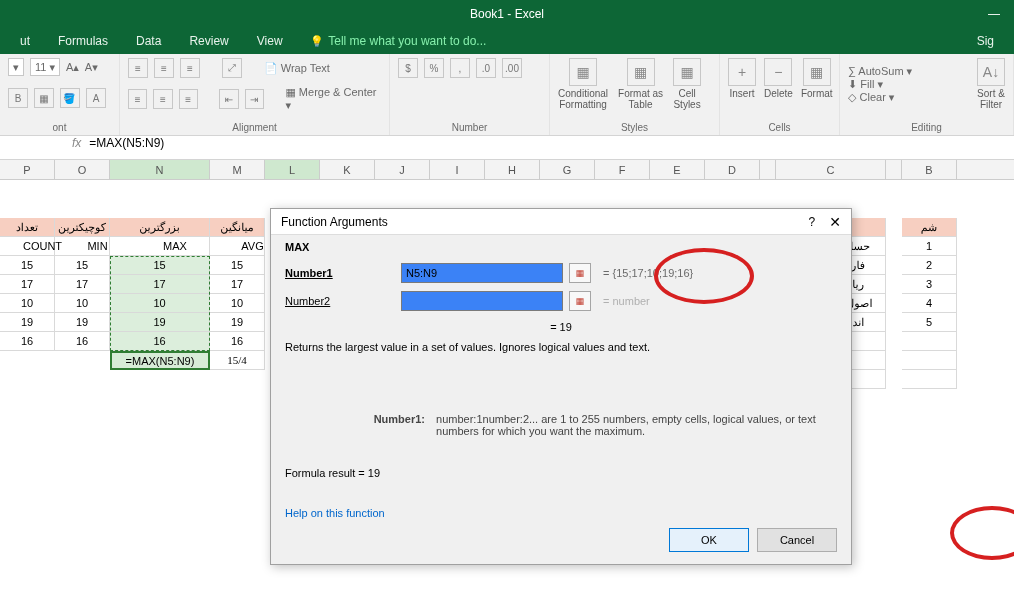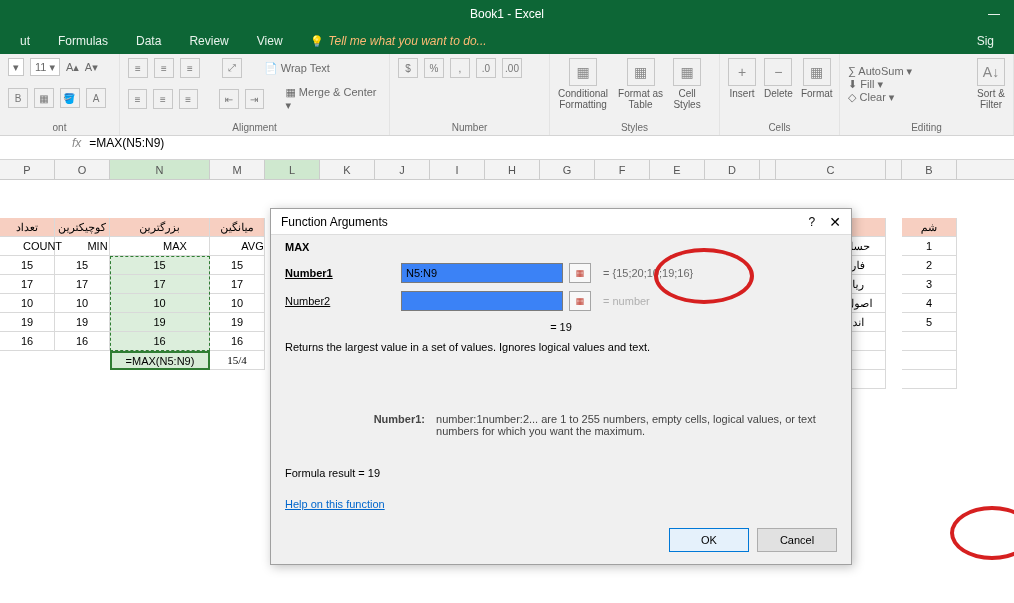--- a/index.html
+++ b/index.html
@@ -6,21 +6,21 @@
 body { width: 1014px; height: 603px; overflow: hidden; background: #fff; position: relative; }
 
 
 .titlebar { height: 28px; background: #0d6636; color: #fff; display: flex; align-items: center; justify-content: center; position: relative; font-size: 12px; }
 .titlebar .right { position: absolute; right: 0; top: 0; display: flex; }
 .titlebar .right div { width: 40px; height: 28px; display: flex; align-items: center; justify-content: center; color: #fff; cursor: pointer; }
 
 
 .menubar { height: 26px; background: #0d6636; color: #e8f3ec; display: flex; align-items: center; padding: 0 6px; font-size: 12px; }
 .menubar span { padding: 0 14px; cursor: pointer; }
-.menubar .tell { color: #fdba74; font-style: italic; }
+.menubar .tell { color: #86efac; }
 .menubar .tell::before { content: "💡"; font-style: normal; margin-right: 4px; font-size: 11px; }
 .menubar .signin { margin-left: auto; }
 
 
 .ribbon { height: 82px; background: #f1f1f1; border-bottom: 1px solid #d4d4d4; display: flex; font-size: 11px; color: #6a6a6a; }
 .group { border-right: 1px solid #e3e3e3; padding: 4px 8px 2px 8px; display: flex; flex-direction: column; justify-content: space-between; }
 .group-label { text-align: center; font-size: 10px; color: #6a6a6a; margin-top: 2px; }
 .row { display: flex; align-items: center; gap: 6px; }
 .fake-input { background: #fff; border: 1px solid #c7c7c7; height: 18px; font-size: 11px; padding: 0 4px; display: flex; align-items: center; }
 .icon-box { width: 20px; height: 20px; border: 1px solid #c7c7c7; display: inline-flex; align-items: center; justify-content: center; font-size: 10px; color: #777; }
@@ -58,21 +58,21 @@
 .arg-row { display:flex; align-items:center; margin-bottom: 8px; gap:6px;}
 .arg-row .lbl { width: 110px; text-align:left;text-decoration:underline; }
 .arg-row .lbl.b { font-weight:bold;}
 .arg-input { width: 162px; height:20px; border:1px solid #7a7a7a; background:#3b82f6; padding:0 4px; font-size:11px;}
 .collapse-btn { width:22px; height:20px; border:1px solid #a5a5a5; background:#f8f8f8; display:flex;align-items:center;justify-content:center;font-size:9px;color:#c0392b;cursor:pointer;}
 .arg-eval { color:#6a6a6a; margin-left:6px;}
 .desc { color:#444; margin-top: 60px; font-size:11px;}
 .desc .tag { display:inline-block; width:140px; text-align:right; font-weight:bold; vertical-align:top;}
 .desc .expl { display:inline-block; width: 380px; vertical-align:top; margin-left:8px;}
 .result-line { text-align:center; margin: 10px 0 8px 0;}
-.link { color:#0066cc; text-decoration:underline; cursor:pointer; margin-top: 19px; display:inline-block;}
+.link { color:#0066cc; cursor:pointer; margin-top: 28px; display:inline-block;}
 .dlg-btns { position:absolute; bottom:12px; right:14px; display:flex; gap:8px;}
 .dlg-btn { width:80px; height:24px; border:1px solid #adadad; background:#e1e1e1; font-size:11px; cursor:pointer;}
 .dlg-btn.primary { background:#e5f1fb; border-color:#0078d7;}
 
 
 .ring { position:absolute; border:4px solid #d62020; border-radius:50%; z-index:60; pointer-events:none;}
 </style>
 </head>
 <body>
 
@@ -280,21 +280,21 @@
     <span class="sp"></span>
     <span class="q">?</span>
     <span class="x">✕</span>
   </div>
   <div class="dlg-body">
     <div class="fn-name">MAX</div>
     <div class="arg-row">
       <div class="lbl b">Number1</div>
       <input class="arg-input" value="N5:N9" style="">
       <div class="collapse-btn">▦</div>
-      <div class="arg-eval">=  {15;20;10;19;16}</div>
+      <div class="arg-eval">=  {15;17;10;19;16}</div>
     </div>
     <div class="arg-row">
       <div class="lbl">Number2</div>
       <input class="arg-input" style="">
       <div class="collapse-btn">▦</div>
       <div class="arg-eval" style="color:#b0b0b0">=  number</div>
     </div>
     <div class="result-line">=  19</div>
     <div style="margin-bottom:10px">Returns the largest value in a set of values. Ignores logical values and text.</div>
     <div class="desc">

